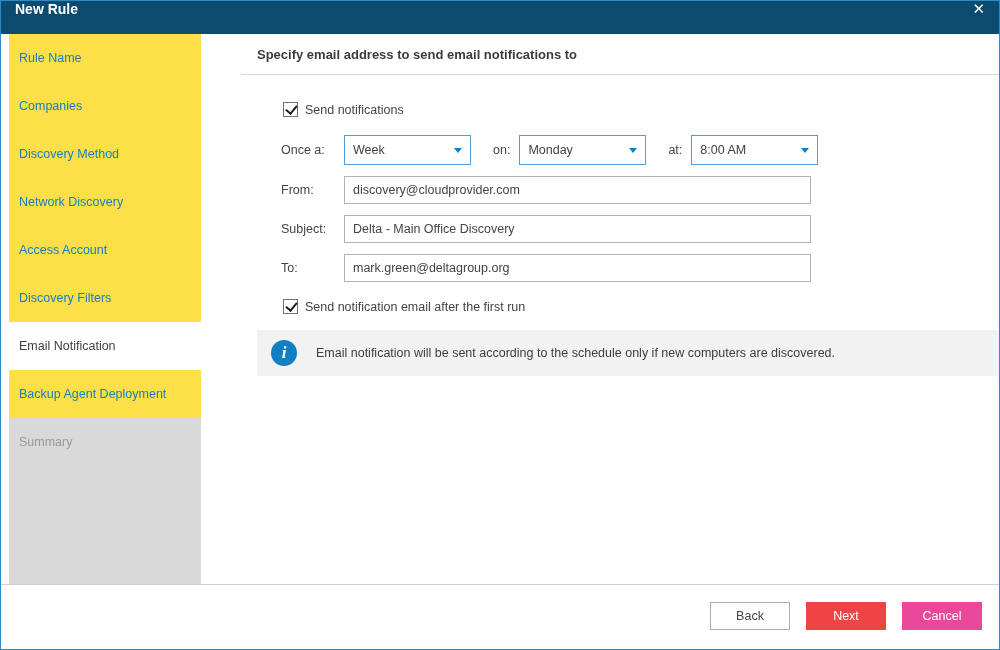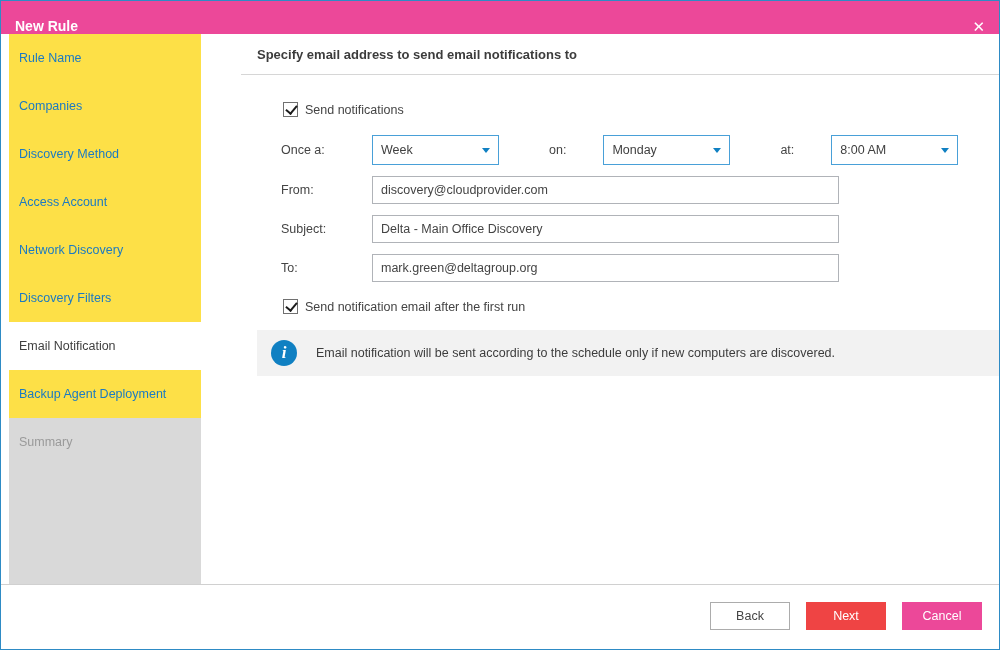--- a/index.html
+++ b/index.html
@@ -2,42 +2,42 @@
 <html><head>
 <meta charset="utf-8">
 <style>
   * { margin:0; padding:0; box-sizing:border-box; }
   html,body { width:1000px; height:650px; }
   body { font-family:"Liberation Sans", sans-serif; background:#fff; }
 
   .window { position:relative; width:1000px; height:650px; background:#fff; border:1px solid #2e8bc5; overflow:hidden; }
 
   
-  .titlebar { position:absolute; top:0; left:0; right:0; height:33px; background:#ec4899; display:flex; align-items:flex-end; padding:0 14px; }
+  .titlebar { position:absolute; top:0; left:0; right:0; height:33px; background:#0c4a6e; display:flex; align-items:flex-start; padding:0 14px; }
   .titlebar .title { color:#fff; font-size:14px; font-weight:bold; }
   .titlebar .close { margin-left:auto; color:#fff; font-size:15px; line-height:1; cursor:pointer; }
 
   
   .sidebar { position:absolute; top:33px; left:8px; width:192px; bottom:65px; background:#fde047; display:flex; flex-direction:column; }
   .side-item { height:48px; line-height:48px; padding-left:10px; font-size:12.5px; color:#1b7ac2; cursor:pointer; white-space:nowrap; }
   .side-item.active { background:#fff; color:#3f3f3f; }
   .side-gray { flex:1; background:#d9d9d9; }
   .side-item.disabled { color:#9a9a9a; cursor:default; }
 
   
   .main { position:absolute; top:33px; left:200px; right:0; bottom:65px; background:#fff;padding-left:40px; }
   .main-heading { padding:13px 16px 12px 16px; font-size:13px; font-weight:bold; color:#3c3c3c; border-bottom:1px solid #d6d6d6; }
   .content { padding:27px 16px 0 40px; font-size:12.5px; color:#444; }
 
   .check-row { display:flex; align-items:center; margin-left:2px; }
   .check-row .cb-label { margin-left:7px; }
   .checkbox { width:15px; height:15px; min-width:15px; background:#fff; border:1px solid #707070; position:relative; display:inline-block; cursor:pointer; }
   .checkbox.checked::after { content:""; position:absolute; left:4px; top:0; width:5px; height:9px; border:solid #1c1c1c; border-width:0 2px 2px 0; transform:rotate(40deg); }
 
-  .row { display:flex; align-items:center;gap:28px; }
+  .row { display:flex; align-items:center; }
   .sched-row { margin-top:18px; }
   .lbl { width:63px; }
   .mid-lbl { margin-left:22px; margin-right:9px; }
 
   .dropdown { width:127px; height:30px; background:#fff; border:1px solid #49a0d8; display:flex; align-items:center; padding:0 8px; cursor:pointer; }
   .dd-text { flex:1; color:#3f3f3f; }
   .chevron { width:0; height:0; border-left:4px solid transparent; border-right:4px solid transparent; border-top:5px solid #1080c2; }
 
   .field-row { margin-top:11px; }
   .textinput { width:467px; height:28px; border:1px solid #b0b3b8; padding:0 8px; font-family:inherit; font-size:12.5px; color:#444; background:#fff; }
@@ -62,22 +62,22 @@
 
   <div class="titlebar">
     <span class="title">New Rule</span>
     <span class="close">✕</span>
   </div>
 
   <div class="sidebar">
     <div class="side-item">Rule Name</div>
     <div class="side-item">Companies</div>
     <div class="side-item">Discovery Method</div>
+    <div class="side-item">Network Discovery</div>
     <div class="side-item">Access Account</div>
-    <div class="side-item">Network Discovery</div>
     <div class="side-item">Discovery Filters</div>
     <div class="side-item active">Email Notification</div>
     <div class="side-item">Backup Agent Deployment</div>
     <div class="side-gray">
       <div class="side-item disabled">Summary</div>
     </div>
   </div>
 
   <div class="main">
     <div class="main-heading">Specify email address to send email notifications to</div>

